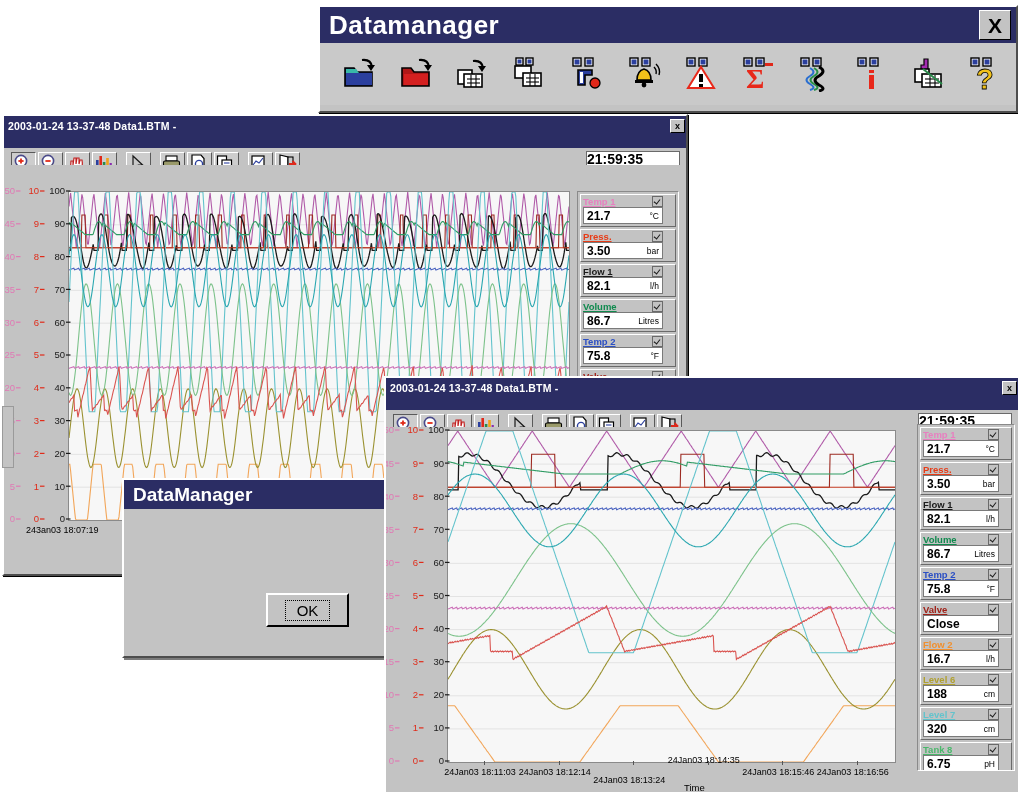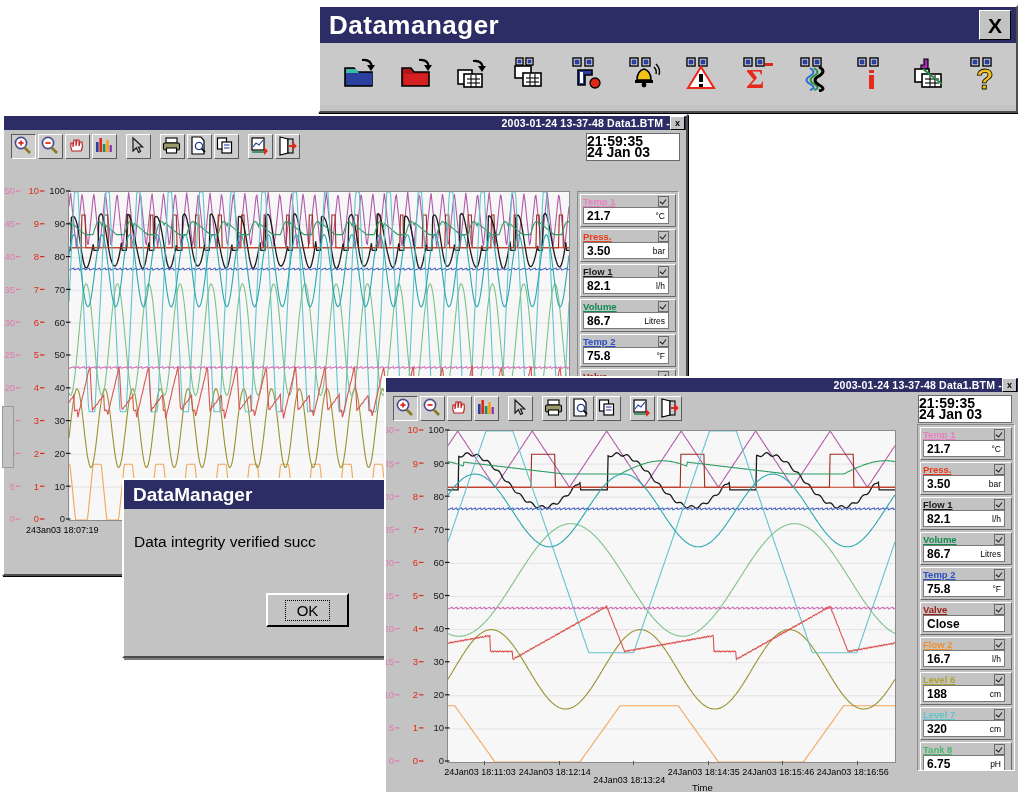--- a/index.html
+++ b/index.html
@@ -23,21 +23,21 @@
   
   #dm{left:318px;top:5px;width:696px;height:104px;}
   #dm .tbar{height:36px;background:#2b2d64;}
   #dm .ttl{font-size:26px;font-family:"Liberation Sans",sans-serif;font-weight:bold;
            letter-spacing:.5px;padding-left:4px;}
   #dm .xbtn{width:30px;height:28px;font-size:21px;margin-right:3px;}
   #dmbody{height:62px;display:flex;align-items:center;padding-left:22px;gap:21px;background:#c9c9c9;}
   .dmico{width:36px;height:36px;position:relative;}
 
   
-  .dwin .tbar{height:14px;font-size:10.5px;font-weight:bold;padding:0 1px 0 4px;text-align:right;}
+  .dwin .tbar{height:20px;font-size:10.5px;font-weight:bold;padding:0 1px 12px 4px;}
   .dwin .tbar .ttl{font-weight:bold;}
   .dwin .xbtn{width:13px;height:12px;font-size:9px;}
   .dtool{height:33px;background:#c3c3c3;display:flex;align-items:center;
          padding-left:7px;gap:0px;position:relative;}
   .tbtn{width:23px;height:23px;background:#cdcdcd;
         border-top:1px solid #fff;border-left:1px solid #fff;
         border-right:1px solid #5a5a5a;border-bottom:1px solid #5a5a5a;
         margin-right:2px;position:relative;}
   .tbtn.sunk{border-top:1px solid #5a5a5a;border-left:1px solid #5a5a5a;
              border-right:1px solid #fff;border-bottom:1px solid #fff;}
@@ -53,21 +53,21 @@
   .axname{position:absolute;font-size:9.5px;}
 
   
   .chpanel{position:absolute;background:#c3c3c3;
            border-top:1px solid #8a8a8a;border-left:1px solid #8a8a8a;
            border-right:1px solid #fff;border-bottom:1px solid #fff;
            overflow:hidden;}
   .chcell{margin:0 2px 2px 2px;background:#c3c3c3;
           border-top:1px solid #fff;border-left:1px solid #fff;
           border-right:1px solid #6a6a6a;border-bottom:1px solid #6a6a6a;
-          padding:1px 6px 2px 2px;}
+          padding:1px 12px 2px 2px;}
   .chhdr{display:flex;align-items:center;justify-content:space-between;
          font-size:9.5px;font-weight:bold;line-height:10px;height:11px;}
   .chhdr .nm{text-decoration:underline;}
   .chk{width:9px;height:9px;background:#c3c3c3;border:1px solid #6a6a6a;
        position:relative;flex:none;}
   .chk:after{content:"";position:absolute;left:2px;top:1px;width:3px;height:5px;
              border-right:1.4px solid #1a1a1a;border-bottom:1.4px solid #1a1a1a;
              transform:rotate(38deg);}
   .chval{background:#fff;border:1px solid #7a7a7a;height:15px;display:flex;
          align-items:center;justify-content:space-between;padding:0 3px;}
@@ -542,21 +542,20 @@
       </div>
     </div>
 
   <div class="sbar" style="left:-2px;top:290px;width:10px;height:60px;"></div>
 </div>
 
 <div id="dlg">
   <div class="dtbar">
     <span>DataManager</span>
   </div>
-  <div id="dlgmsg">Data integrity verified succ</div>
   <div id="okbtn">
     <span class="inner">OK</span>
   </div>
 </div>
 
 <div class="win dwin" id="wfront" style="left:384px;top:376px;width:632px;height:414px;z-index:50;">
   <div class="tbar">
     <div class="ttl">2003-01-24 13-37-48 Data1.BTM  -</div>
     <div class="xbtn">x</div>
   </div>
@@ -738,28 +737,28 @@
         <text x="8" y="6.4" text-anchor="end" font-family="Liberation Sans, sans-serif" font-size="9.5" fill="#e07ab4">50</text>
         <line x1="9" x2="13.5" y1="3" y2="3" stroke="#e07ab4" stroke-width="1.2"></line>
       </svg>
     <div id="frontxlabels">
         <div class="xlab" style="left: 58.25px; top: 340px;">24Jan03 18:11:03</div>
         <div style="position: absolute; width: 1px; height: 4px; background: rgb(85, 85, 85); left: 98.25px; top: 334px;"></div>
         <div class="xlab" style="left: 132.75px; top: 340px;">24Jan03 18:12:14</div>
         <div style="position: absolute; width: 1px; height: 4px; background: rgb(85, 85, 85); left: 172.75px; top: 334px;"></div>
         <div class="xlab" style="left: 207.25px; top: 348px;">24Jan03 18:13:24</div>
         <div style="position: absolute; width: 1px; height: 4px; background: rgb(85, 85, 85); left: 247.25px; top: 334px;"></div>
-        <div class="xlab" style="left: 281.75px; top: 340px; text-align: right;">24Jan03 18:14:35</div>
+        <div class="xlab" style="left: 281.75px; top: 328px; text-align: right;">24Jan03 18:14:35</div>
         <div style="position: absolute; width: 1px; height: 4px; background: rgb(85, 85, 85); left: 321.75px; top: 334px;"></div>
         <div class="xlab" style="left: 356.25px; top: 340px;">24Jan03 18:15:46</div>
         <div style="position: absolute; width: 1px; height: 4px; background: rgb(85, 85, 85); left: 396.25px; top: 334px;"></div>
         <div class="xlab" style="left: 430.75px; top: 340px;">24Jan03 18:16:56</div>
         <div style="position: absolute; width: 1px; height: 4px; background: rgb(85, 85, 85); left: 470.75px; top: 334px;"></div>
       </div>
-    <div class="axname" style="left:306px;top:355px;">Time</div>
+    <div class="axname" style="left:298px;top:355px;">Time</div>
   </div>
 
   <div class="chpanel" id="chfront" style="left:531px;top:46px;width:96px;height:345px;">
       <div class="chcell" style="margin-top: 2px;">
         <div class="chhdr">
           <span class="nm" style="color:#e87fc0">Temp 1</span>
           <span class="chk"></span>
         </div>
         <div class="chval">
           <span class="v">21.7</span>

